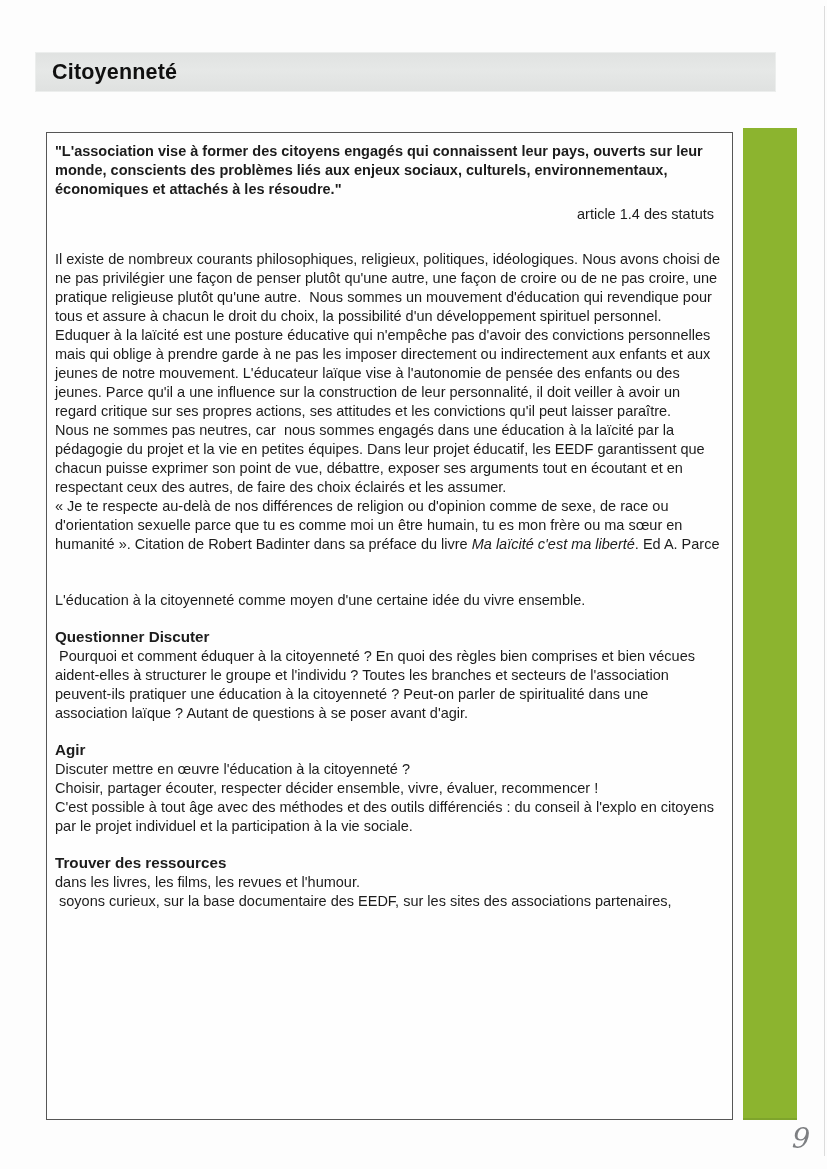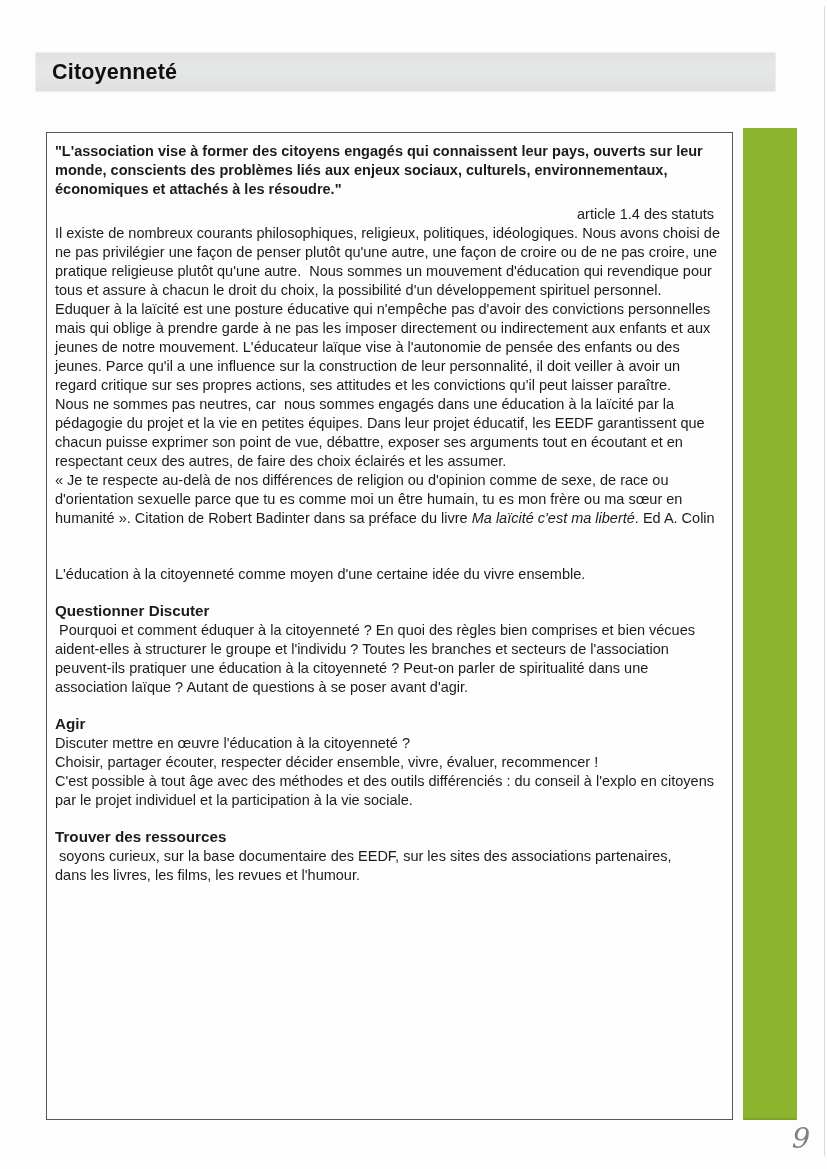--- a/index.html
+++ b/index.html
@@ -32,21 +32,21 @@
     position:absolute;left:46px;top:132px;width:687px;height:988px;
     border:1px solid #565656;
     box-sizing:border-box;
     background:#fefefe;
     padding:9px 12px 0 8px;
     font-size:14.5px;line-height:19px;
   }
   .content-box p{margin:0;white-space:pre-wrap;}
   .quote{font-weight:bold;}
   .attribution{text-align:right;font-weight:normal;margin-top:6px !important;padding-right:6px;}
-  .intro{}
+  .intro{margin-top:26px;}
   .em{font-style:italic;text-align:right;}
   .lead{margin-top:37px !important;}
   .section-heading{
     font-weight:bold;font-size:15.2px;margin-top:17px !important;margin-bottom:1px !important;
     white-space:pre-wrap;
   }
   
   .green-bar{
     position:absolute;left:743px;top:128px;width:54px;height:992px;
     background:#8cb42f;
@@ -73,42 +73,42 @@
 
   <div class="content-box">
 
     <p class="quote">"L'association vise à former des citoyens engagés qui connaissent leur pays, ouverts sur leur monde, conscients des problèmes liés aux enjeux sociaux, culturels, environnementaux, économiques et attachés à les résoudre."</p>
     <p class="attribution">article 1.4 des statuts</p>
 
     <div class="intro">
       <p>Il existe de nombreux courants philosophiques, religieux, politiques, idéologiques. Nous avons choisi de ne pas privilégier une façon de penser plutôt qu'une autre, une façon de croire ou de ne pas croire, une pratique religieuse plutôt qu'une autre.  Nous sommes un mouvement d'éducation qui revendique pour tous et assure à chacun le droit du choix, la possibilité d'un développement spirituel personnel.</p>
       <p>Eduquer à la laïcité est une posture éducative qui n'empêche pas d'avoir des convictions personnelles mais qui oblige à prendre garde à ne pas les imposer directement ou indirectement aux enfants et aux jeunes de notre mouvement. L'éducateur laïque vise à l'autonomie de pensée des enfants ou des jeunes. Parce qu'il a une influence sur la construction de leur personnalité, il doit veiller à avoir un regard critique sur ses propres actions, ses attitudes et les convictions qu'il peut laisser paraître.</p>
       <p>Nous ne sommes pas neutres, car  nous sommes engagés dans une éducation à la laïcité par la pédagogie du projet et la vie en petites équipes. Dans leur projet éducatif, les EEDF garantissent que chacun puisse exprimer son point de vue, débattre, exposer ses arguments tout en écoutant et en respectant ceux des autres, de faire des choix éclairés et les assumer.</p>
-      <p><span>« Je te respecte au-delà de nos différences de religion ou d'opinion comme de sexe, de race ou d'orientation sexuelle parce que tu es comme moi un être humain, tu es mon frère ou ma sœur en humanité ». Citation de Robert Badinter dans sa préface du livre </span><span class="em">Ma laïcité c'est ma liberté</span><span>. Ed A. Colin</span></p>
+      <p><span>« Je te respecte au-delà de nos différences de religion ou d'opinion comme de sexe, de race ou d'orientation sexuelle parce que tu es comme moi un être humain, tu es mon frère ou ma sœur en humanité ». Citation de Robert Badinter dans sa préface du livre </span><span class="em">Ma laïcité c'est ma liberté</span><span>. Ed A. Parce</span></p>
     </div>
 
     <p class="lead">L'éducation à la citoyenneté comme moyen d'une certaine idée du vivre ensemble.</p>
 
 
     <div>
       <p class="section-heading">Questionner Discuter</p>
       <p> Pourquoi et comment éduquer à la citoyenneté ? En quoi des règles bien comprises et bien vécues aident-elles à structurer le groupe et l'individu ? Toutes les branches et secteurs de l'association peuvent-ils pratiquer une éducation à la citoyenneté ? Peut-on parler de spiritualité dans une association laïque ? Autant de questions à se poser avant d'agir.</p>
     </div>
 
     <div>
       <p class="section-heading">Agir</p>
       <p>Discuter mettre en œuvre l'éducation à la citoyenneté ?</p>
       <p>Choisir, partager écouter, respecter décider ensemble, vivre, évaluer, recommencer !</p>
       <p>C'est possible à tout âge avec des méthodes et des outils différenciés : du conseil à l'explo en citoyens par le projet individuel et la participation à la vie sociale.</p>
     </div>
 
     <div>
       <p class="section-heading">Trouver des ressources</p>
+      <p>dans les livres, les films, les revues et l'humour.</p>
       <p> soyons curieux, sur la base documentaire des EEDF, sur les sites des associations partenaires,</p>
-      <p>dans les livres, les films, les revues et l'humour.</p>
     </div>
 
   </div>
 
   <div class="green-bar"></div>
 
   <div class="page-number">9</div>
 
 </div>
 

